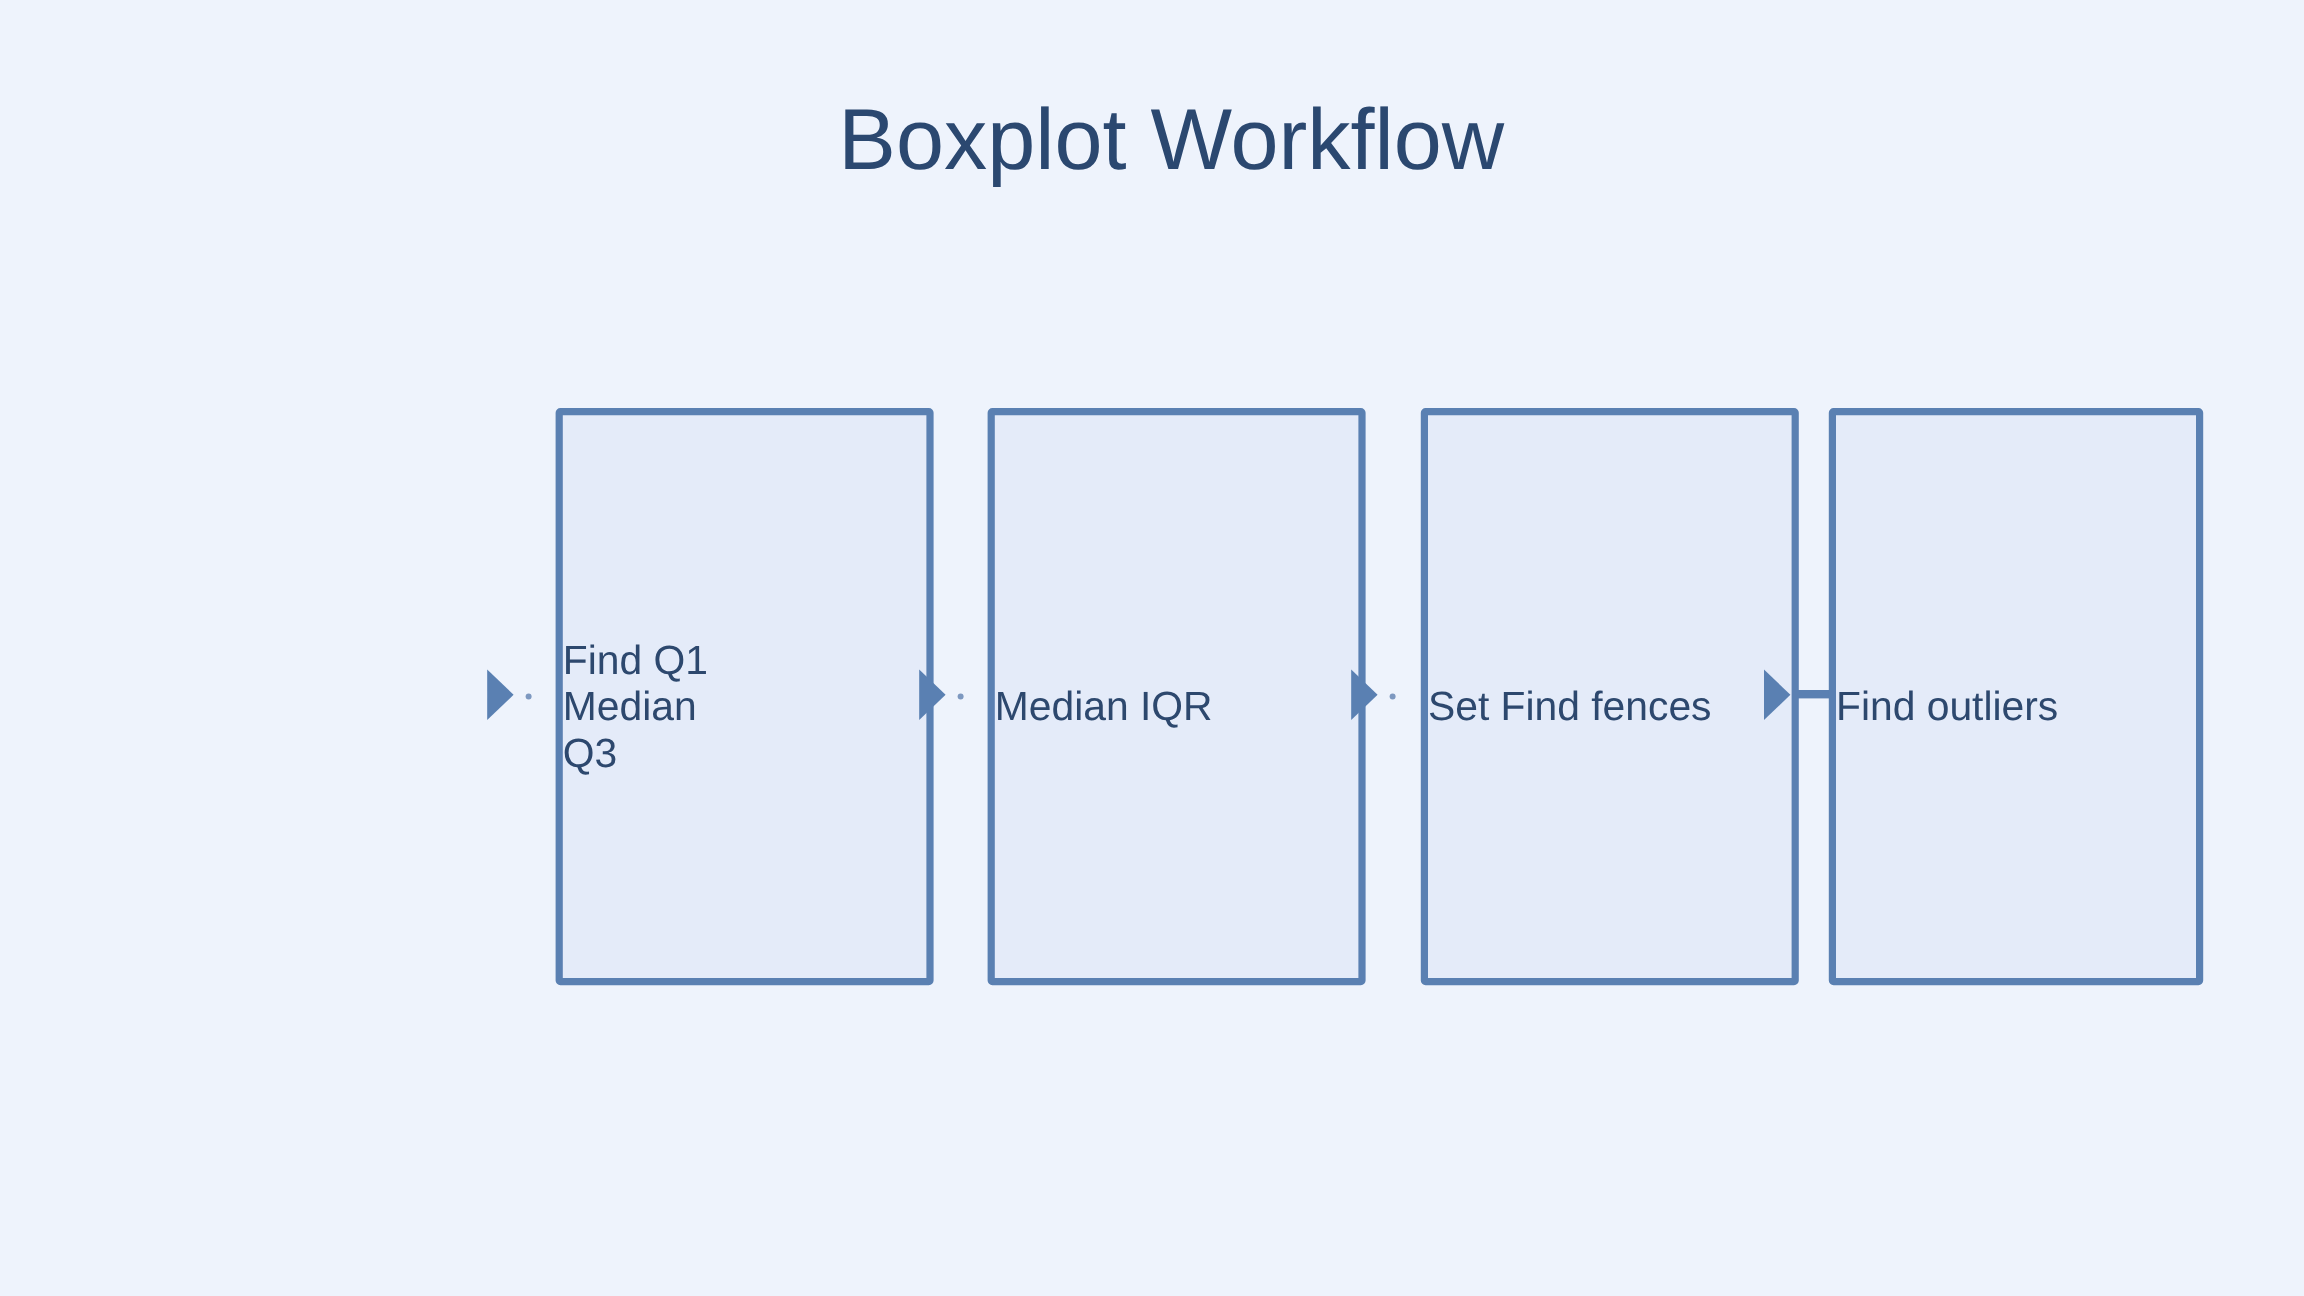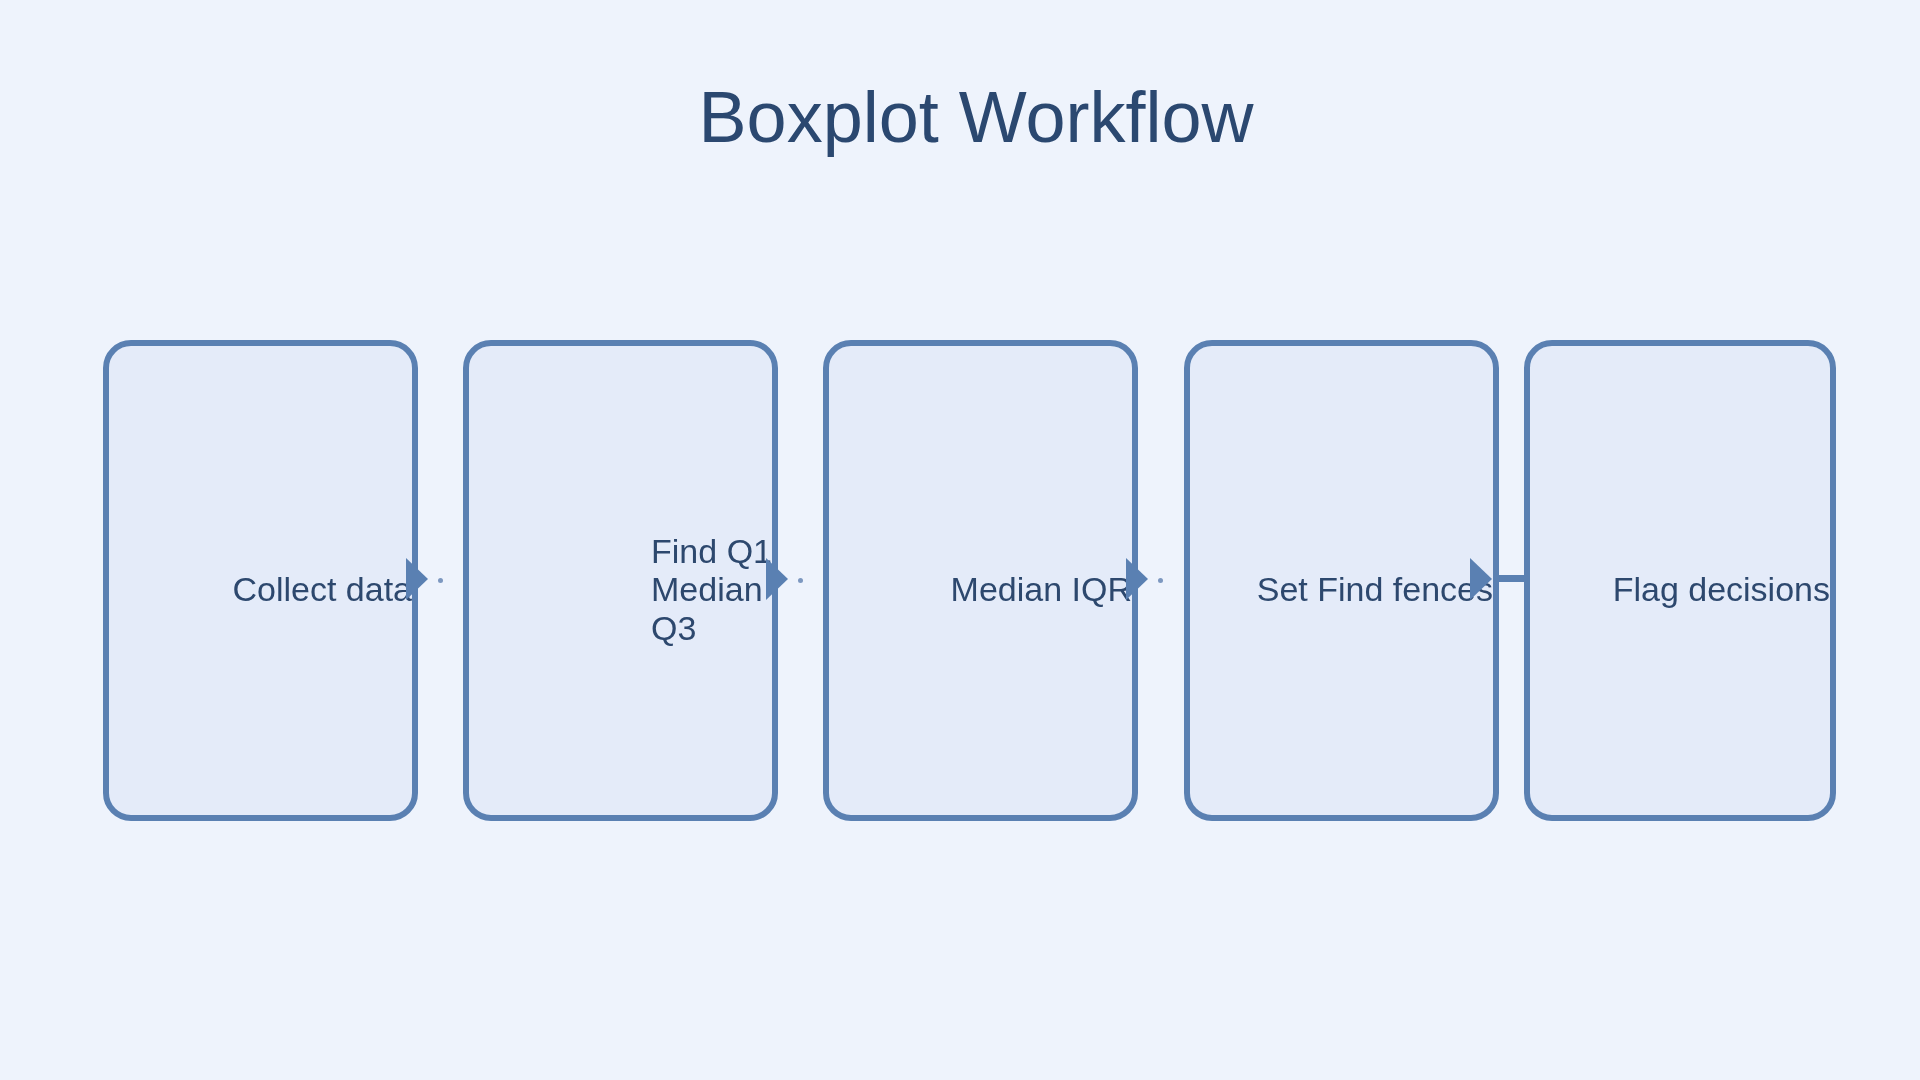--- a/index.html
+++ b/index.html
@@ -36,24 +36,24 @@
     color: #5b7eae;
   }
   .node {
     position: absolute;
     top: 340px;
     height: 481px;
     width: 315px;
     box-sizing: border-box;
     background: #e4ebf9;
     border: 6px solid #5a80b2;
-    border-radius: 28px;
+    border-radius: 4px;
     display: flex;
     align-items: center;
-    justify-content: flex-end;
+    justify-content: flex-start;
   }
   .node-label {
     font-size: 34px;
     line-height: 1.12;
     color: #2d486e;
     text-align: center;
     transform: translateY(9px);
     white-space: pre-line;
   }
   .node-label.multiline {
@@ -98,23 +98,20 @@
   }
 </style>
 </head>
 <body>
 
 <div class="stage">
 
   <div class="title">Boxplot Workflow</div>
 
 
-  <div class="node n1">
-    <span class="node-label">Collect data</span>
-  </div>
 
   <div class="arrowhead a1"></div>
   <div class="link-dot d1"></div>
 
   <div class="node n2">
     <span class="node-label multiline">Find Q1
 Median
 Q3</span>
   </div>
 
@@ -129,16 +126,16 @@
   <div class="link-dot d3"></div>
 
   <div class="node n4">
     <span class="node-label">Set Find fences</span>
   </div>
 
   <div class="arrowhead a4"></div>
   <div class="link-line"></div>
 
   <div class="node n5">
-    <span class="node-label">Flag decisions</span>
+    <span class="node-label">Find outliers</span>
   </div>
 
 </div>
 
 </body></html>

